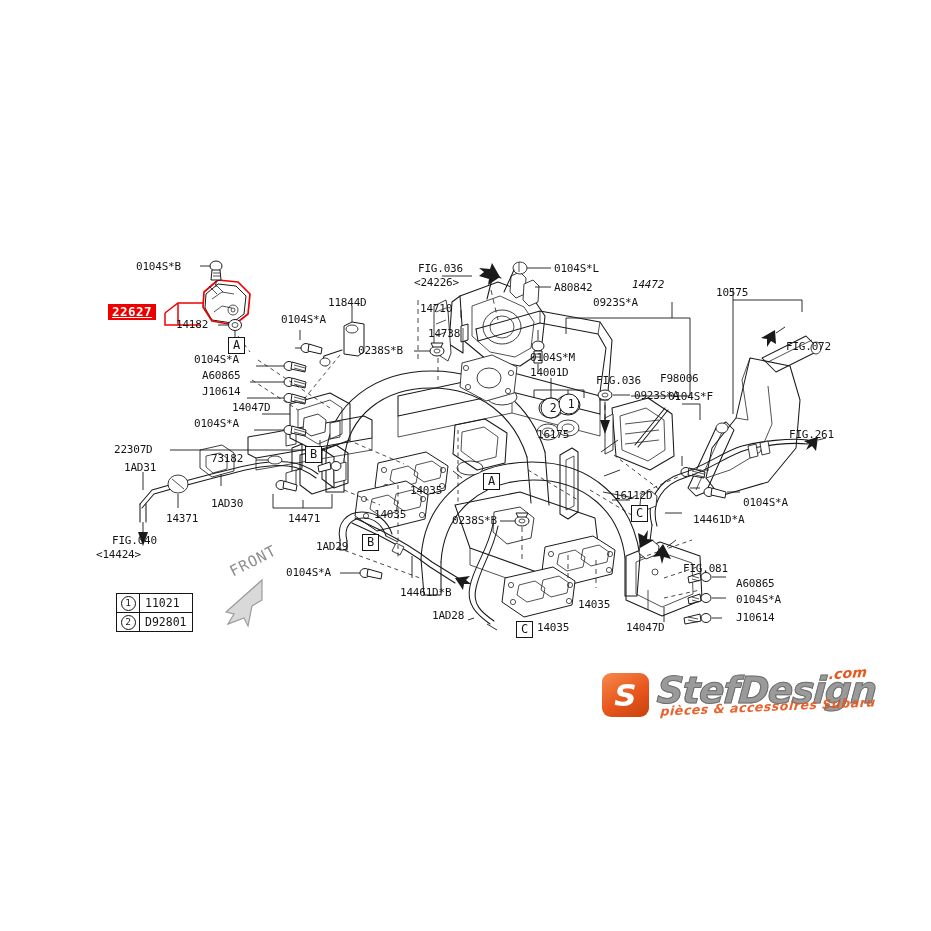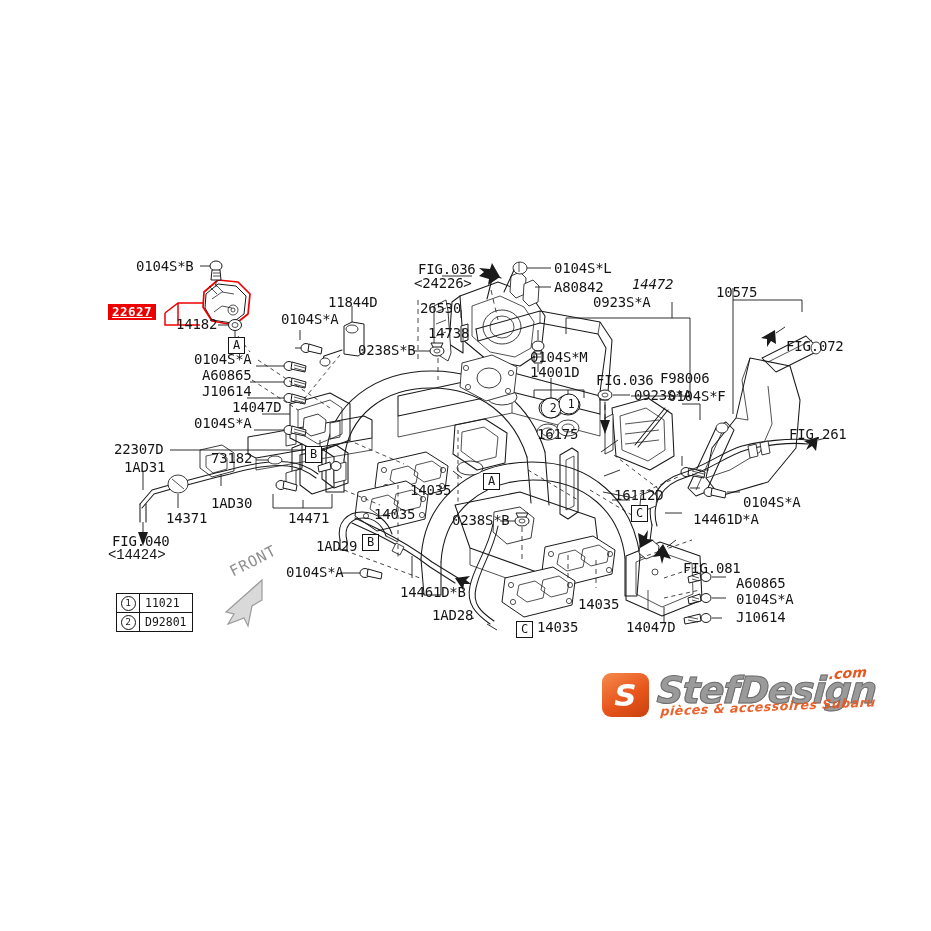--- a/index.html
+++ b/index.html
@@ -8,21 +8,21 @@
     width:931px;height:931px;overflow:hidden;position:relative;
     font-family:"DejaVu Sans Mono","Liberation Mono",monospace;
     color:#1a1a1a;
   }
   #stage{position:absolute;left:0;top:0;width:931px;height:931px;background:#fff;}
   #svgroot{position:absolute;left:0;top:0;width:931px;height:931px;}
 
   .lbl{
     position:absolute;
     font-family:"DejaVu Sans Mono","Liberation Mono",monospace;
-    font-size:14px;
+    font-size:11px;
     letter-spacing:-0.2px;
     color:#151515;
     white-space:nowrap;
     line-height:13px;
   }
   .lbl.sm{font-size:11.5px;}
   .lbl.two{line-height:14px;}
 
   
   .redchip{
@@ -598,21 +598,21 @@
   <div class="lbl" style="left:202px;top:385px;">J10614</div>
   <div class="lbl" style="left:232px;top:401px;">14047D</div>
   <div class="lbl" style="left:194px;top:417px;">0104S*A</div>
 
   <div class="lbl" style="left:114px;top:443px;">22307D</div>
   <div class="lbl" style="left:124px;top:461px;">1AD31</div>
   <div class="lbl" style="left:211px;top:452px;">73182</div>
   <div class="lbl" style="left:211px;top:497px;">1AD30</div>
   <div class="lbl" style="left:166px;top:512px;">14371</div>
   <div class="lbl two" style="left:112px;top:534px;">FIG.040</div>
-  <div class="lbl two" style="left:108px;top:548px;font-family:Liberation Mono, monospace;">&lt;14424&gt;</div>
+  <div class="lbl two" style="left:96px;top:548px;">&lt;14424&gt;</div>
 
   <div class="boxcall" style="left:305px;top:446px;">B</div>
 
   <div class="lbl" style="left:288px;top:512px;">14471</div>
 
   <div class="lbl" style="left:316px;top:540px;">1AD29</div>
   <div class="boxcall" style="left:362px;top:534px;">B</div>
   <div class="lbl" style="left:286px;top:566px;">0104S*A</div>
 
   <div class="lbl" style="left:328px;top:296px;">11844D</div>
@@ -626,21 +626,21 @@
 
   <div class="boxcall" style="left:516px;top:621px;">C</div>
   <div class="lbl" style="left:537px;top:621px;">14035</div>
   <div class="lbl" style="left:578px;top:598px;">14035</div>
 
   <div class="boxcall" style="left:483px;top:473px;">A</div>
   <div class="lbl" style="left:452px;top:514px;">0238S*B</div>
 
   <div class="lbl two" style="left:418px;top:262px;">FIG.036</div>
   <div class="lbl two" style="left:414px;top:276px;">&lt;24226&gt;</div>
-  <div class="lbl" style="left:420px;top:302px;">26530</div>
+  <div class="lbl" style="left:420px;top:302px;">14710</div>
   <div class="lbl" style="left:428px;top:327px;">14738</div>
 
   <div class="lbl" style="left:554px;top:262px;">0104S*L</div>
   <div class="lbl" style="left:554px;top:281px;">A80842</div>
   <div class="lbl" style="left:593px;top:296px;">0923S*A</div>
   <div class="lbl" style="left:634px;top:389px;">0923S*A</div>
   <div class="lbl" style="left:632px;top:278px;font-style:italic;">14472</div>
   <div class="lbl" style="left:716px;top:286px;">10575</div>
   <div class="lbl" style="left:786px;top:340px;">FIG.072</div>
   <div class="lbl" style="left:762px;top:428px;margin-left:27px;">FIG.261</div>

